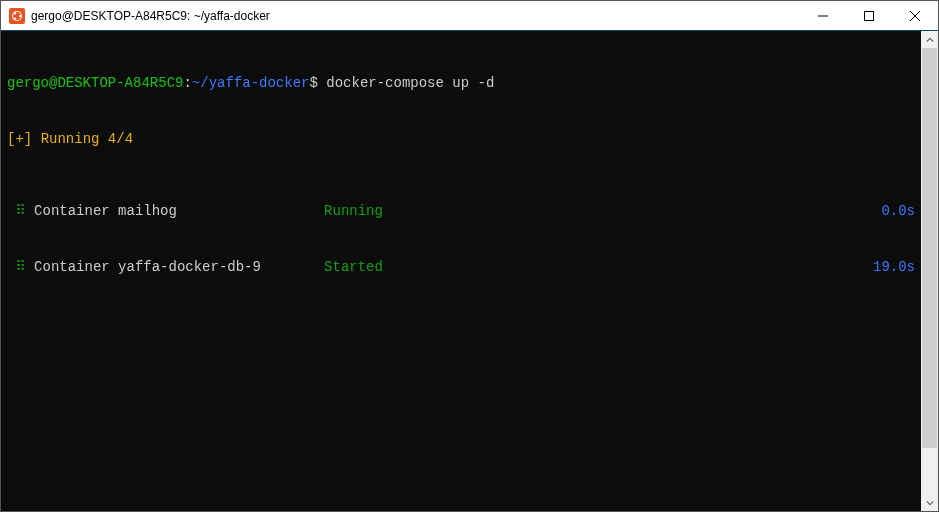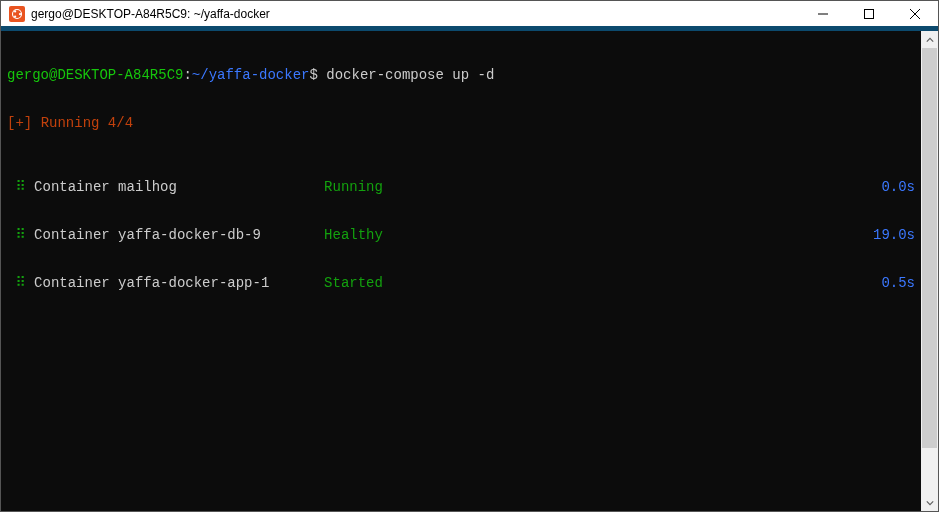--- a/index.html
+++ b/index.html
@@ -9,21 +9,21 @@
     width: 939px;
     height: 512px;
     overflow: hidden;
     border: 1px solid #555;
   }
   .titlebar {
     height: 30px;
     background: #fff;
     display: flex;
     align-items: center;
-    border-bottom: 5px solid #0c4a6e;
+    border-bottom: 1px solid #0c4a6e;
   }
   .titlebar-icon {
     width: 16px;
     height: 16px;
     margin: 0 6px 0 8px;
     background: #e95420;
     border-radius: 2px;
     display: flex;
     align-items: center;
     justify-content: center;
@@ -77,28 +77,28 @@
     font-size: 9px;
   }
   .scroll-thumb {
     position: absolute;
     top: 17px;
     left: 1px;
     right: 1px;
     height: 400px;
     background: #cdcdcd;
   }
-  .row { display: flex; }
+  .row { display: flex; margin-top: 8px; }
   .grow { flex: 1; }
   .right { text-align: right; }
   .green  { color: #13a10e; }
   .bgreen { color: #16c60c; }
   .blue   { color: #3b78ff; }
   .white  { color: #cccccc; }
-  .cyan   { color: #c2410c; }
+  .cyan   { color: #eab308; }
   .status-col { display: inline-block; width: 70px; }
 </style>
 </head>
 <body>
 
 <div class="titlebar">
   <span class="titlebar-icon">
     <svg viewBox="0 0 16 16">
         <circle cx="8" cy="8" r="6" fill="none" stroke="#fff" stroke-width="1.5"></circle>
         <circle cx="12" cy="8" r="1.5" fill="#fff"></circle>
@@ -134,26 +134,22 @@
     </div>
     <div class="row">
       <span class="cyan"><span>[+]</span> <span>Running</span> <span>4/4</span></span>
     </div>
 
     <div class="row">
       <span class="grow"> <span class="green">⠿</span> <span class="white" style="display:inline-block;width:290px">Container mailhog</span><span class="green status-col">Running</span></span>
       <span class="blue right">0.0s</span>
     </div>
     <div class="row">
-      <span class="grow"> <span class="green">⠿</span> <span class="white" style="display:inline-block;width:290px">Container yaffa-docker-db-9</span><span class="green status-col">Healthy</span></span>
+      <span class="grow"> <span class="green">⠿</span> <span class="white" style="display:inline-block;width:290px">Container yaffa-docker-db-9</span><span class="green status-col">Started</span></span>
       <span class="blue right">19.0s</span>
-    </div>
-    <div class="row">
-      <span class="grow"> <span class="green">⠿</span> <span class="white" style="display:inline-block;width:290px">Container yaffa-docker-app-1</span><span class="green status-col">Started</span></span>
-      <span class="blue right">0.5s</span>
     </div>
 
   </div>
 
   <div class="scrollbar">
     <div class="scroll-arrow">
       <svg viewBox="0 0 10 10" width="8" height="8">
           <path d="M1 7 L5 3 L9 7" fill="none" stroke="#606060" stroke-width="1.5"></path>
         </svg>
     </div>

